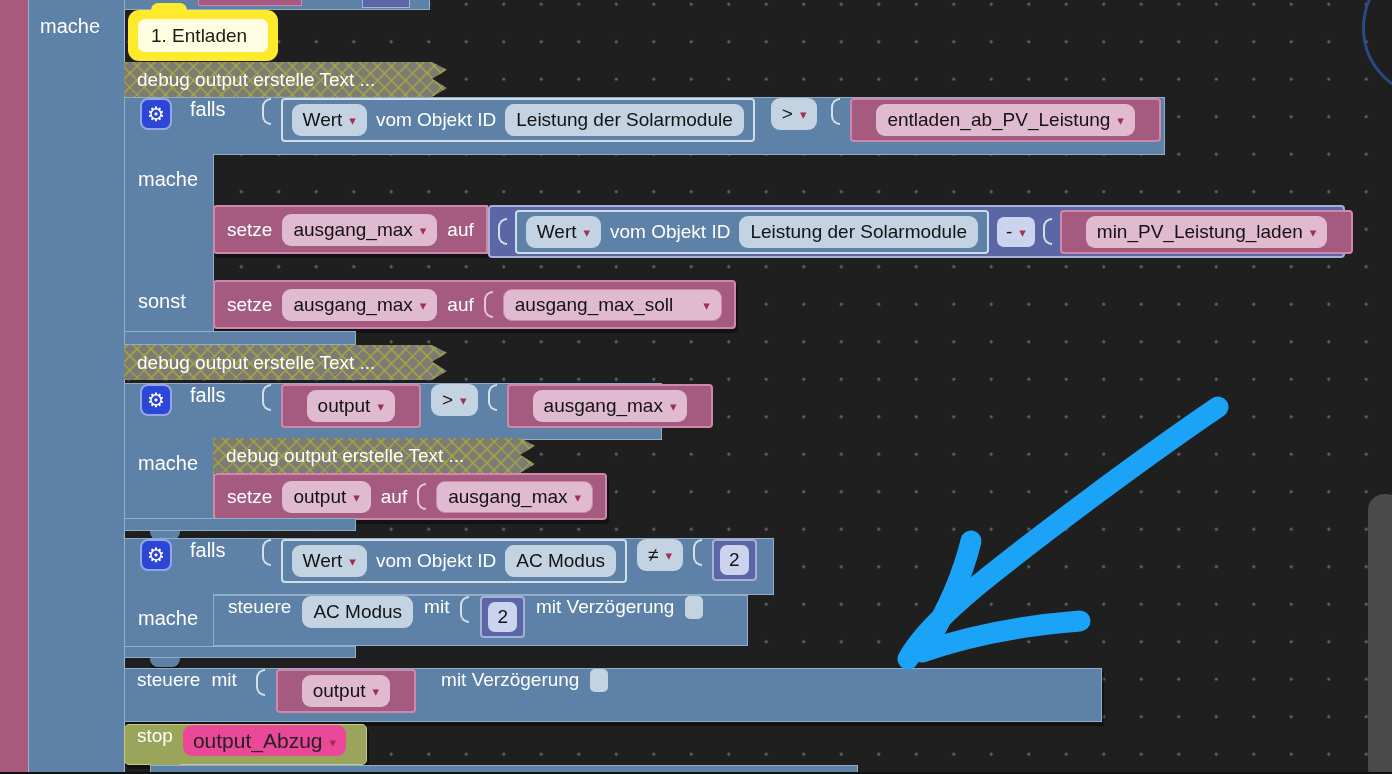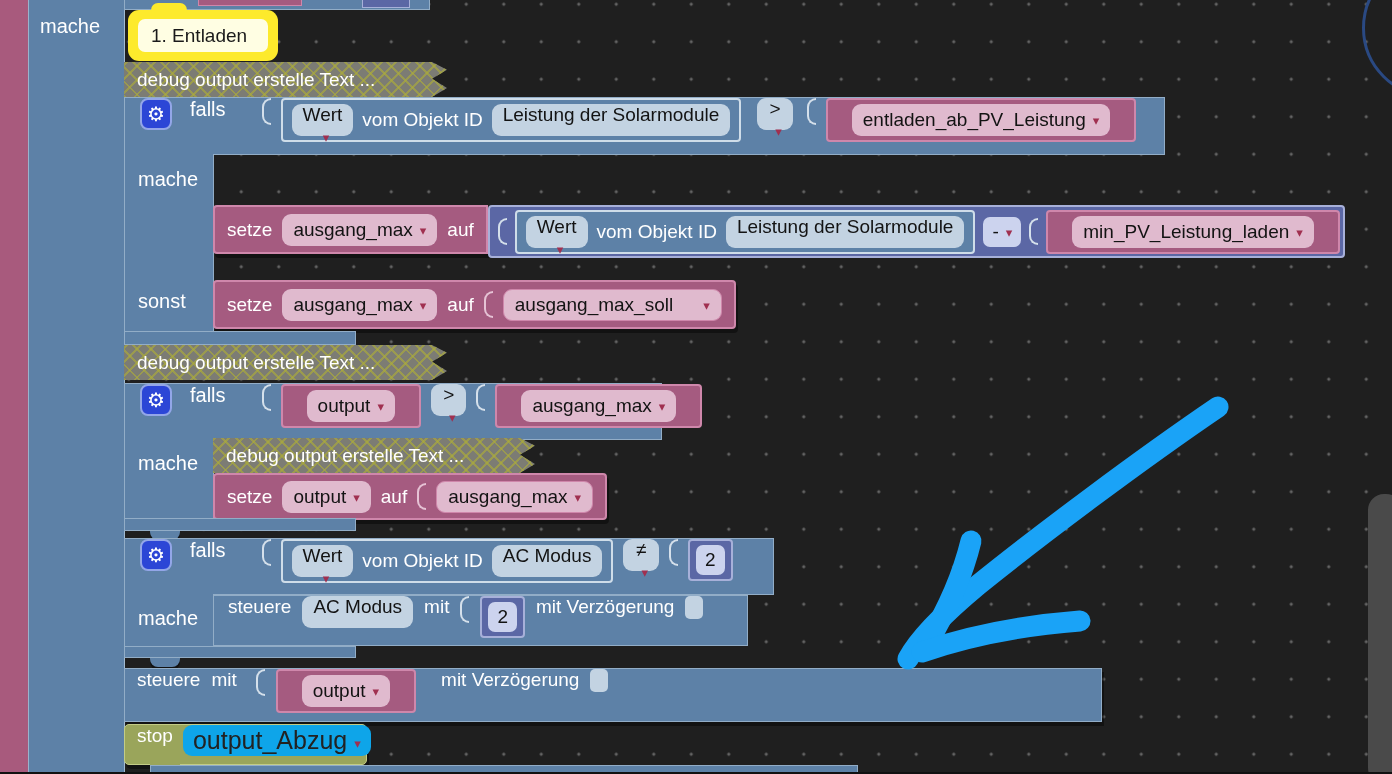--- a/index.html
+++ b/index.html
@@ -5,36 +5,36 @@
   html,body{margin:0;padding:0;background:#111;}
   *{box-sizing:border-box;font-family:"Liberation Sans",sans-serif;}
   .canvas{position:relative;width:1392px;height:772px;overflow:hidden;background-color:#1f1f1f;
     background-image:radial-gradient(circle,#646464 1.4px,transparent 1.7px);
     background-size:37.5px 37.5px;background-position:35px 23px;}
   .abs{position:absolute;}
   .row{display:flex;align-items:flex-start;white-space:nowrap;}
   .blue{background:#5d81a7;border:1px solid rgba(210,226,240,.45);}
   .lbl{color:#fff;font-size:20px;}
   .fld{background:#c3d3e2;color:#131313;border-radius:9px;height:32px;padding:0 11px;
-    display:inline-flex;align-items:center;font-size:19px;white-space:nowrap;flex-direction:column;}
+    display:inline-flex;align-items:center;font-size:19px;white-space:nowrap;}
   .tri{display:inline-block;}
   .tri::after{content:"▾";color:#a03050;font-size:13px;margin-left:7px;position:relative;top:-1px;}
   .vb{background:#5d81a7;border:2px solid #cfdde9;border-radius:4px;display:inline-flex;
     align-items:center;padding:4px 9px;gap:9px;}
   .pinkb{background:#a55b80;border:2px solid #cf87ab;border-radius:4px;display:inline-flex;
     align-items:center;padding:4px 24px;}
   .pfld{background:#e0bace;color:#131313;border-radius:9px;height:32px;padding:0 11px;
     display:inline-flex;align-items:center;font-size:19px;white-space:nowrap;}
   .purb{background:#5b67a5;border:2px solid #a7b0d9;border-radius:4px;display:inline-flex;
     align-items:center;padding:4px 6px;}
   .nfld{background:#ccd3ee;color:#131313;border-radius:7px;height:30px;padding:0 9px;
     display:inline-flex;align-items:center;font-size:19px;}
   .olv{background:#9aa55b;border:1px solid #c3cc86;border-radius:5px;}
-  .ofld{background:#0ea5e9;color:#222;border-radius:9px;height:31px;padding:0 10px;
-    display:inline-flex;align-items:center;font-size:25px;}
+  .ofld{background:#ec4899;color:#222;border-radius:9px;height:31px;padding:0 10px;
+    display:inline-flex;align-items:center;font-size:21px;}
   .socket{width:9px;height:27px;border:2.5px solid #d5e0eb;border-right:none;
     border-radius:9px 0 0 9px;display:inline-block;flex:none;}
   .debug{background-color:#7c7c74;color:#fff;font-size:19px;display:flex;align-items:center;
     padding-left:13px;
     background-image:repeating-linear-gradient(45deg,rgba(170,170,60,.65) 0 2px,transparent 2px 10px),
                      repeating-linear-gradient(-45deg,rgba(170,170,60,.65) 0 2px,transparent 2px 10px);
     clip-path:polygon(0 0,calc(100% - 15px) 0,100% 22%,calc(100% - 15px) 48%,100% 74%,calc(100% - 15px) 100%,0 100%);}
   .comment{background:#fdea2c;border-radius:11px;padding:9px 10px;display:flex;}
   .comment::before{content:"";position:absolute;top:-7px;left:23px;width:36px;height:14px;
     background:#fdea2c;border-radius:7px;}

